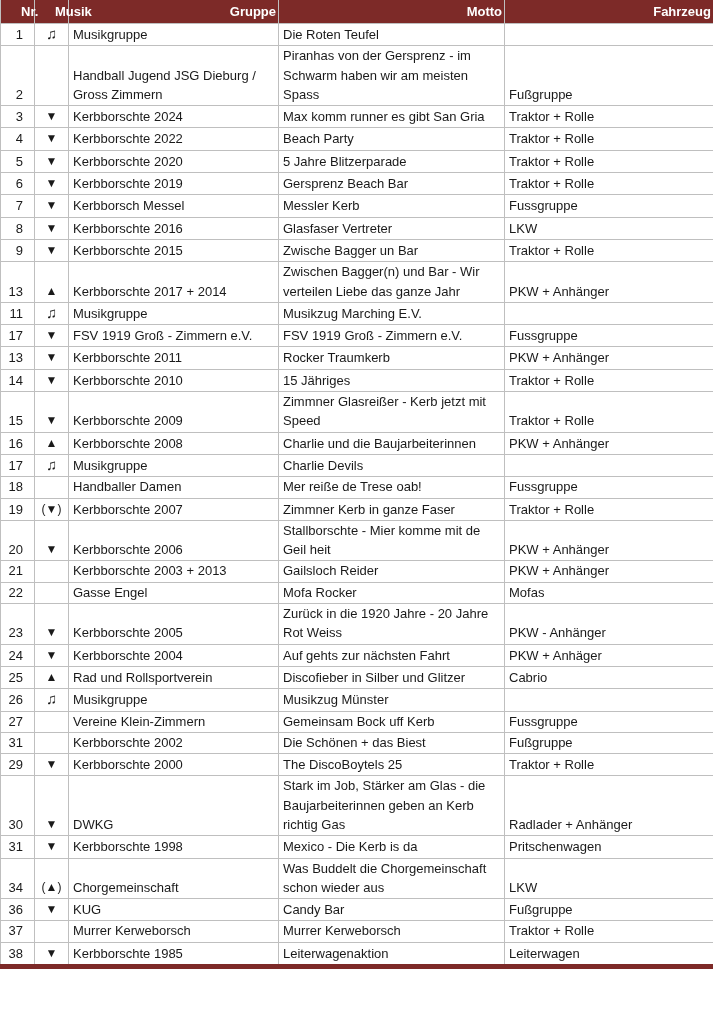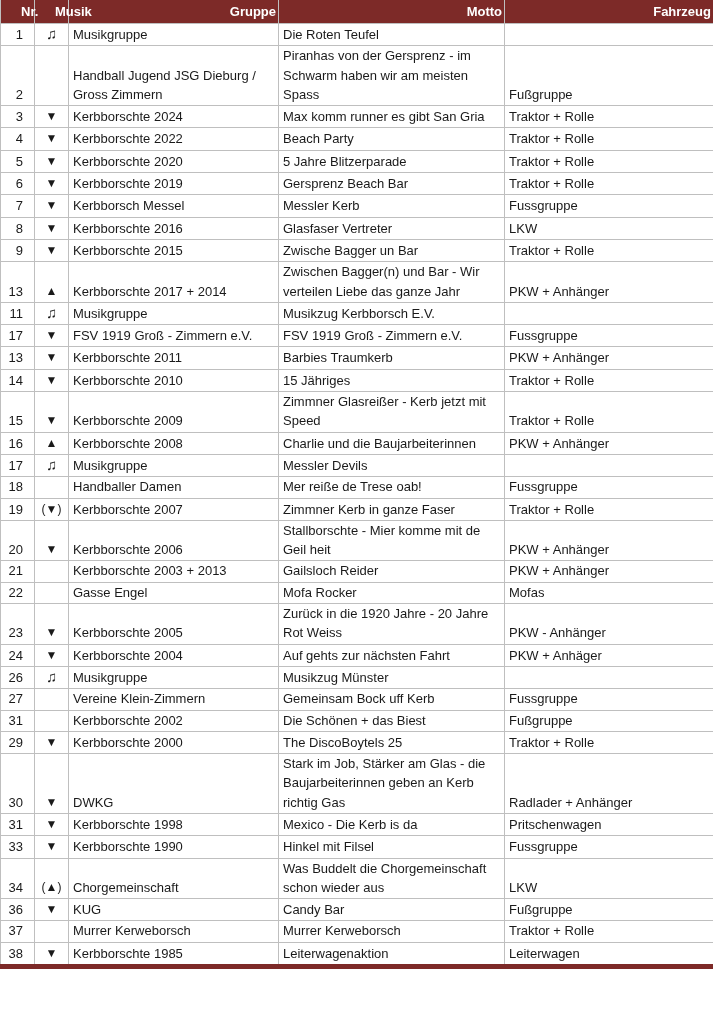--- a/index.html
+++ b/index.html
@@ -110,35 +110,35 @@
         <td class="nr">13</td>
         <td class="musik"><span class="icon tri">▲</span></td>
         <td>Kerbborschte 2017 + 2014</td>
         <td>Zwischen Bagger(n) und Bar - Wir verteilen Liebe das ganze Jahr</td>
         <td>PKW + Anhänger</td>
       </tr>
       <tr class="r1">
         <td class="nr">11</td>
         <td class="musik"><span class="icon note">♫</span></td>
         <td>Musikgruppe</td>
-        <td>Musikzug Kerbborsch E.V.</td>
+        <td>Musikzug Marching E.V.</td>
         <td></td>
       </tr>
       <tr class="r1">
         <td class="nr">17</td>
         <td class="musik"><span class="icon tri">▼</span></td>
         <td>FSV 1919 Groß - Zimmern e.V.</td>
         <td>FSV 1919 Groß - Zimmern e.V.</td>
         <td>Fussgruppe</td>
       </tr>
       <tr class="r1">
         <td class="nr">13</td>
         <td class="musik"><span class="icon tri">▼</span></td>
         <td>Kerbborschte 2011</td>
-        <td>Barbies Traumkerb</td>
+        <td>Rocker Traumkerb</td>
         <td>PKW + Anhänger</td>
       </tr>
       <tr class="r1">
         <td class="nr">14</td>
         <td class="musik"><span class="icon tri">▼</span></td>
         <td>Kerbborschte 2010</td>
         <td>15 Jähriges</td>
         <td>Traktor + Rolle</td>
       </tr>
       <tr class="r2">
@@ -152,21 +152,21 @@
         <td class="nr">16</td>
         <td class="musik"><span class="icon tri">▲</span></td>
         <td>Kerbborschte 2008</td>
         <td>Charlie und die Baujarbeiterinnen</td>
         <td>PKW + Anhänger</td>
       </tr>
       <tr class="r1">
         <td class="nr">17</td>
         <td class="musik"><span class="icon note">♫</span></td>
         <td>Musikgruppe</td>
-        <td>Messler Devils</td>
+        <td>Charlie Devils</td>
         <td></td>
       </tr>
       <tr class="r1">
         <td class="nr">18</td>
         <td class="musik"></td>
         <td>Handballer Damen</td>
         <td>Mer reiße de Trese oab!</td>
         <td>Fussgruppe</td>
       </tr>
       <tr class="r1">
@@ -205,20 +205,27 @@
         <td>PKW - Anhänger</td>
       </tr>
       <tr class="r1">
         <td class="nr">24</td>
         <td class="musik"><span class="icon tri">▼</span></td>
         <td>Kerbborschte 2004</td>
         <td>Auf gehts zur nächsten Fahrt</td>
         <td>PKW + Anhäger</td>
       </tr>
       <tr class="r1">
+        <td class="nr">25</td>
+        <td class="musik"><span class="icon tri">▲</span></td>
+        <td>Rad und Rollsportverein</td>
+        <td>Discofieber in Silber und Glitzer</td>
+        <td>Cabrio</td>
+      </tr>
+      <tr class="r1">
         <td class="nr">26</td>
         <td class="musik"><span class="icon note">♫</span></td>
         <td>Musikgruppe</td>
         <td>Musikzug Münster</td>
         <td></td>
       </tr>
       <tr class="r1">
         <td class="nr">27</td>
         <td class="musik"></td>
         <td>Vereine Klein-Zimmern</td>
@@ -245,27 +252,20 @@
         <td>DWKG</td>
         <td>Stark im Job, Stärker am Glas - die Baujarbeiterinnen geben an Kerb richtig Gas</td>
         <td>Radlader + Anhänger</td>
       </tr>
       <tr class="r1">
         <td class="nr">31</td>
         <td class="musik"><span class="icon tri">▼</span></td>
         <td>Kerbborschte 1998</td>
         <td>Mexico - Die Kerb is da</td>
         <td>Pritschenwagen</td>
-      </tr>
-      <tr class="r1">
-        <td class="nr">33</td>
-        <td class="musik"><span class="icon tri">▼</span></td>
-        <td>Kerbborschte 1990</td>
-        <td>Hinkel mit Filsel</td>
-        <td>Fussgruppe</td>
       </tr>
       <tr class="r2">
         <td class="nr">34</td>
         <td class="musik"><span class="icon tri">(▲)</span></td>
         <td>Chorgemeinschaft</td>
         <td>Was Buddelt die Chorgemeinschaft schon wieder aus</td>
         <td>LKW</td>
       </tr>
       <tr class="r1">
         <td class="nr">36</td>

